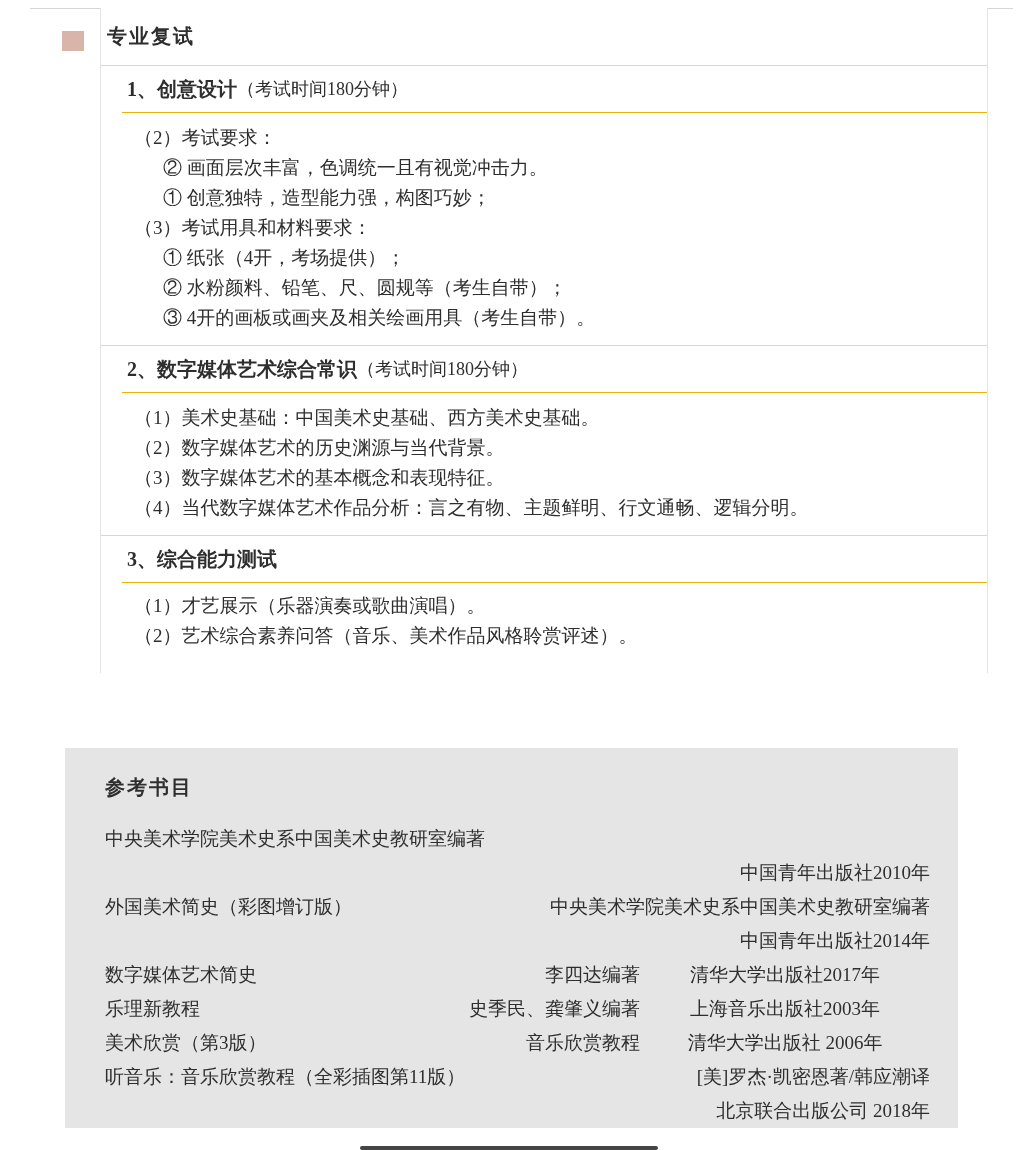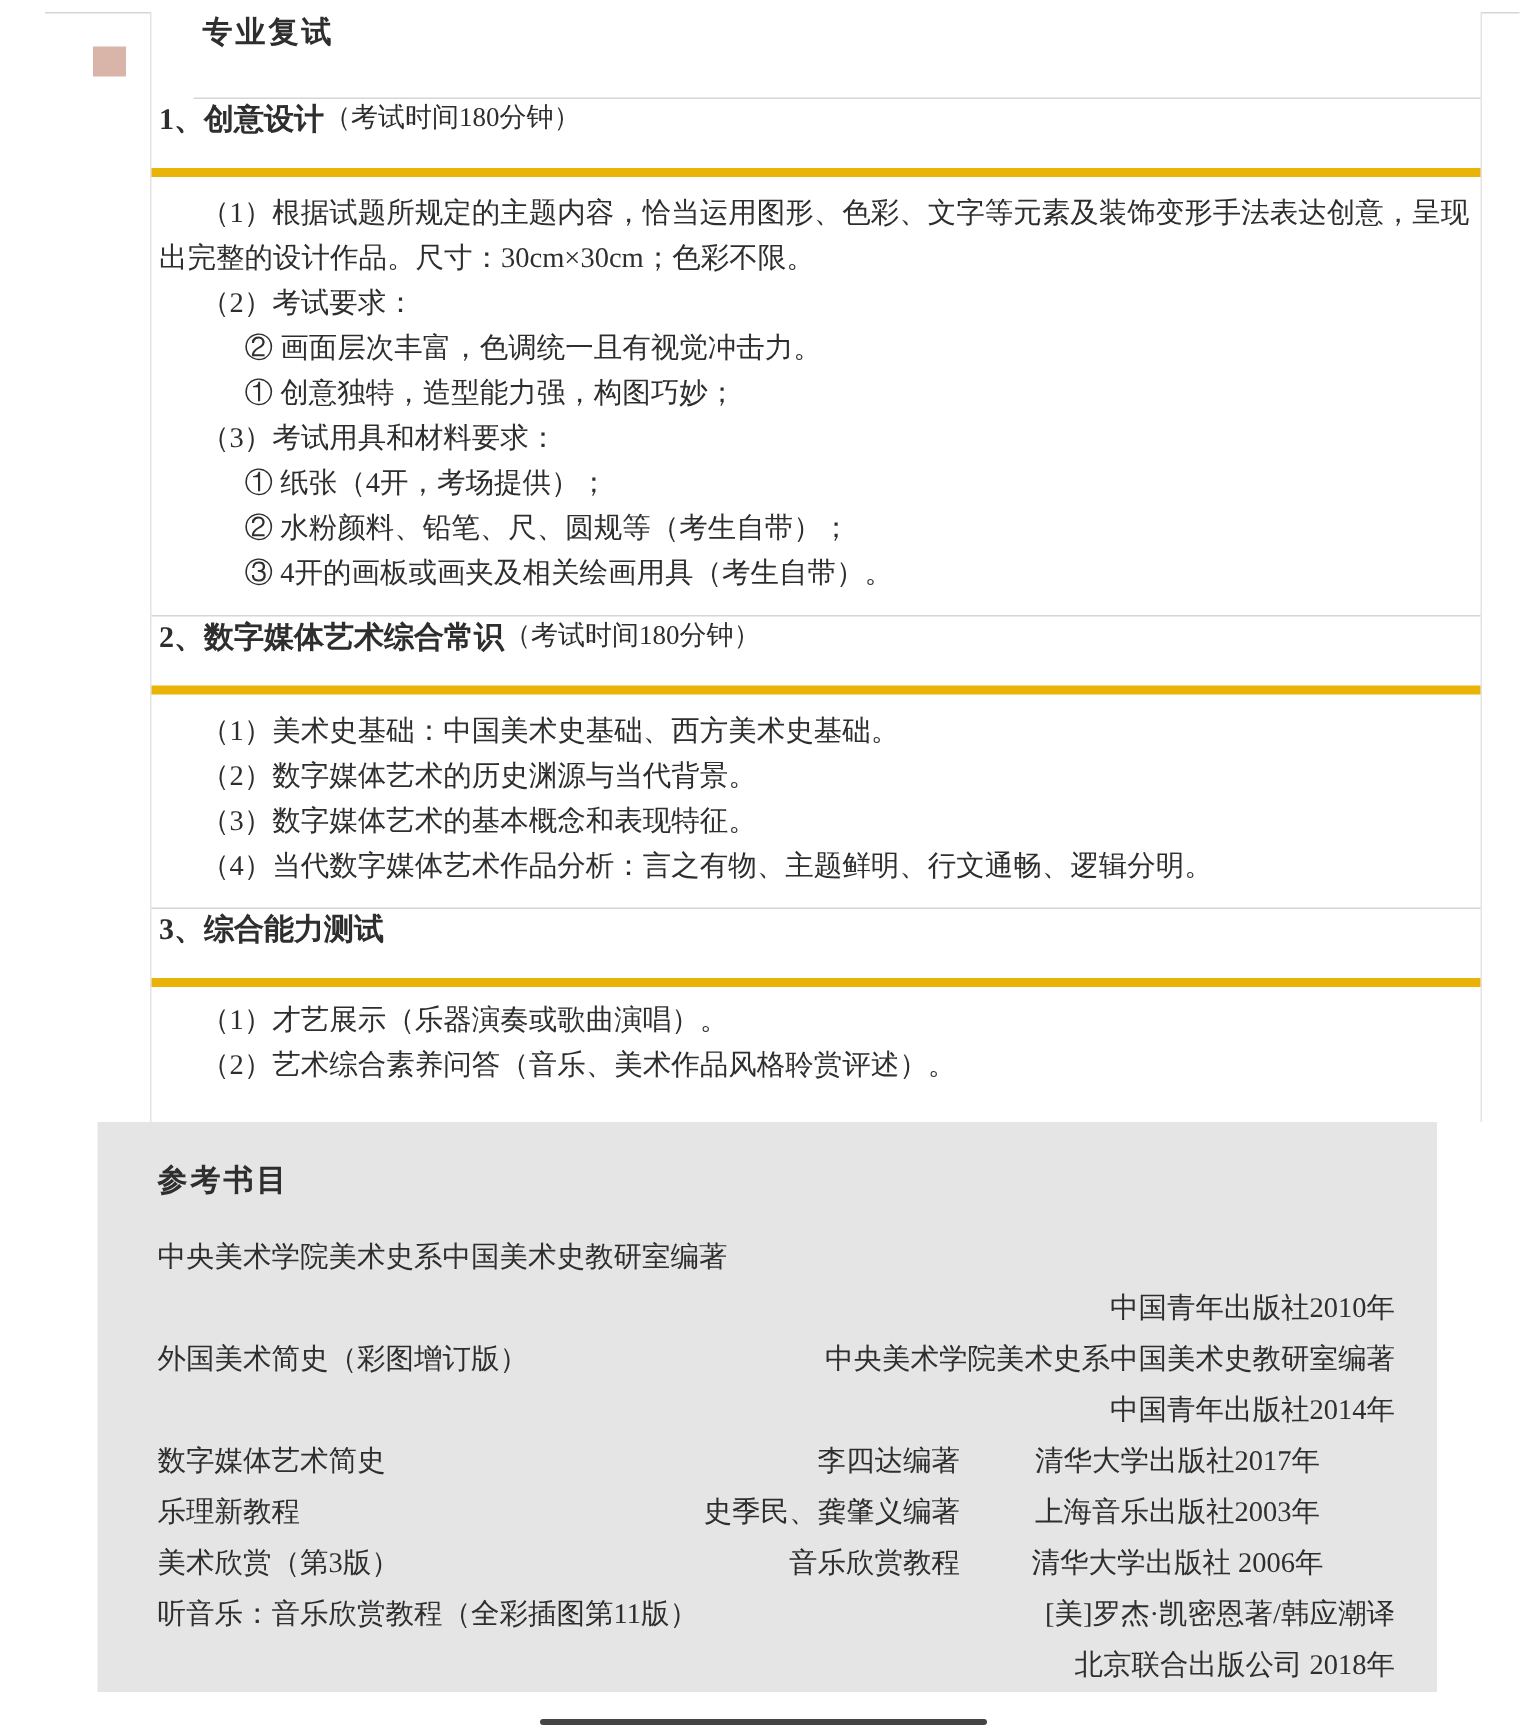--- a/index.html
+++ b/index.html
@@ -12,24 +12,24 @@
   .page { position: relative; width: 1024px; height: 1150px; overflow: hidden; background: #ffffff; }
 
   .top-rule { position: absolute; left: 30px; top: 8px; width: 983px; height: 1px; background: #d6d6d6; }
   .marker { position: absolute; left: 62px; top: 31px; width: 22px; height: 20px; background: #d8b5a8; }
 
   .doc-table {
     position: absolute; left: 100px; top: 8px; width: 886px;
     border-left: 1px solid #e3e3e3; border-right: 1px solid #e3e3e3;
     background: #ffffff;
   }
-  .header-row { height: 57px; display: flex; align-items: flex-start; padding-left: 6px; border-bottom: 1px solid #d6d6d6; margin-left: 28px; }
+  .header-row { height: 57px; display: flex; align-items: center; padding-left: 6px; border-bottom: 1px solid #d6d6d6; }
   .page-title { font-size: 20px; font-weight: bold; letter-spacing: 2px; }
 
-  .sec-head { display: flex; height: 46px; padding-left: 5px; border-bottom: 6px solid #eab308; }
+  .sec-head { display: flex; align-items: center; height: 46px; padding-left: 5px; border-bottom: 1px solid #eab308; margin-left: 21px; }
   .sec-title { font-size: 20px; font-weight: bold; }
   .sec-note { font-size: 18px; font-weight: normal; }
 
   .sec-body { padding: 10px 4px 12px 0; border-bottom: 1px solid #d6d6d6; }
   .sec-body.last { border-bottom: none; padding-top: 8px; padding-bottom: 22px; }
   .sec-body p { font-size: 19px; line-height: 30px; margin: 0; }
   .p-l1 { padding-left: 5px; text-indent: 28px; }
   .p-l2 { padding-left: 62px; }
 
   .ref-box {
@@ -57,21 +57,20 @@
 
     <div class="header-row">
       <span class="page-title">专业复试</span>
     </div>
 
     <div class="sec-head">
       <span class="sec-title">1、创意设计</span>
       <span class="sec-note">（考试时间180分钟）</span>
     </div>
     <div class="sec-body">
-      <p class="p-l1">（1）根据试题所规定的主题内容，恰当运用图形、色彩、文字等元素及装饰变形手法表达创意，呈现出完整的设计作品。尺寸：30cm×30cm；色彩不限。</p>
       <p class="p-l1">（2）考试要求：</p>
       <p class="p-l2">② 画面层次丰富，色调统一且有视觉冲击力。</p>
       <p class="p-l2">① 创意独特，造型能力强，构图巧妙；</p>
       <p class="p-l1">（3）考试用具和材料要求：</p>
       <p class="p-l2">① 纸张（4开，考场提供）；</p>
       <p class="p-l2">② 水粉颜料、铅笔、尺、圆规等（考生自带）；</p>
       <p class="p-l2">③ 4开的画板或画夹及相关绘画用具（考生自带）。</p>
     </div>
 
     <div class="sec-head">

